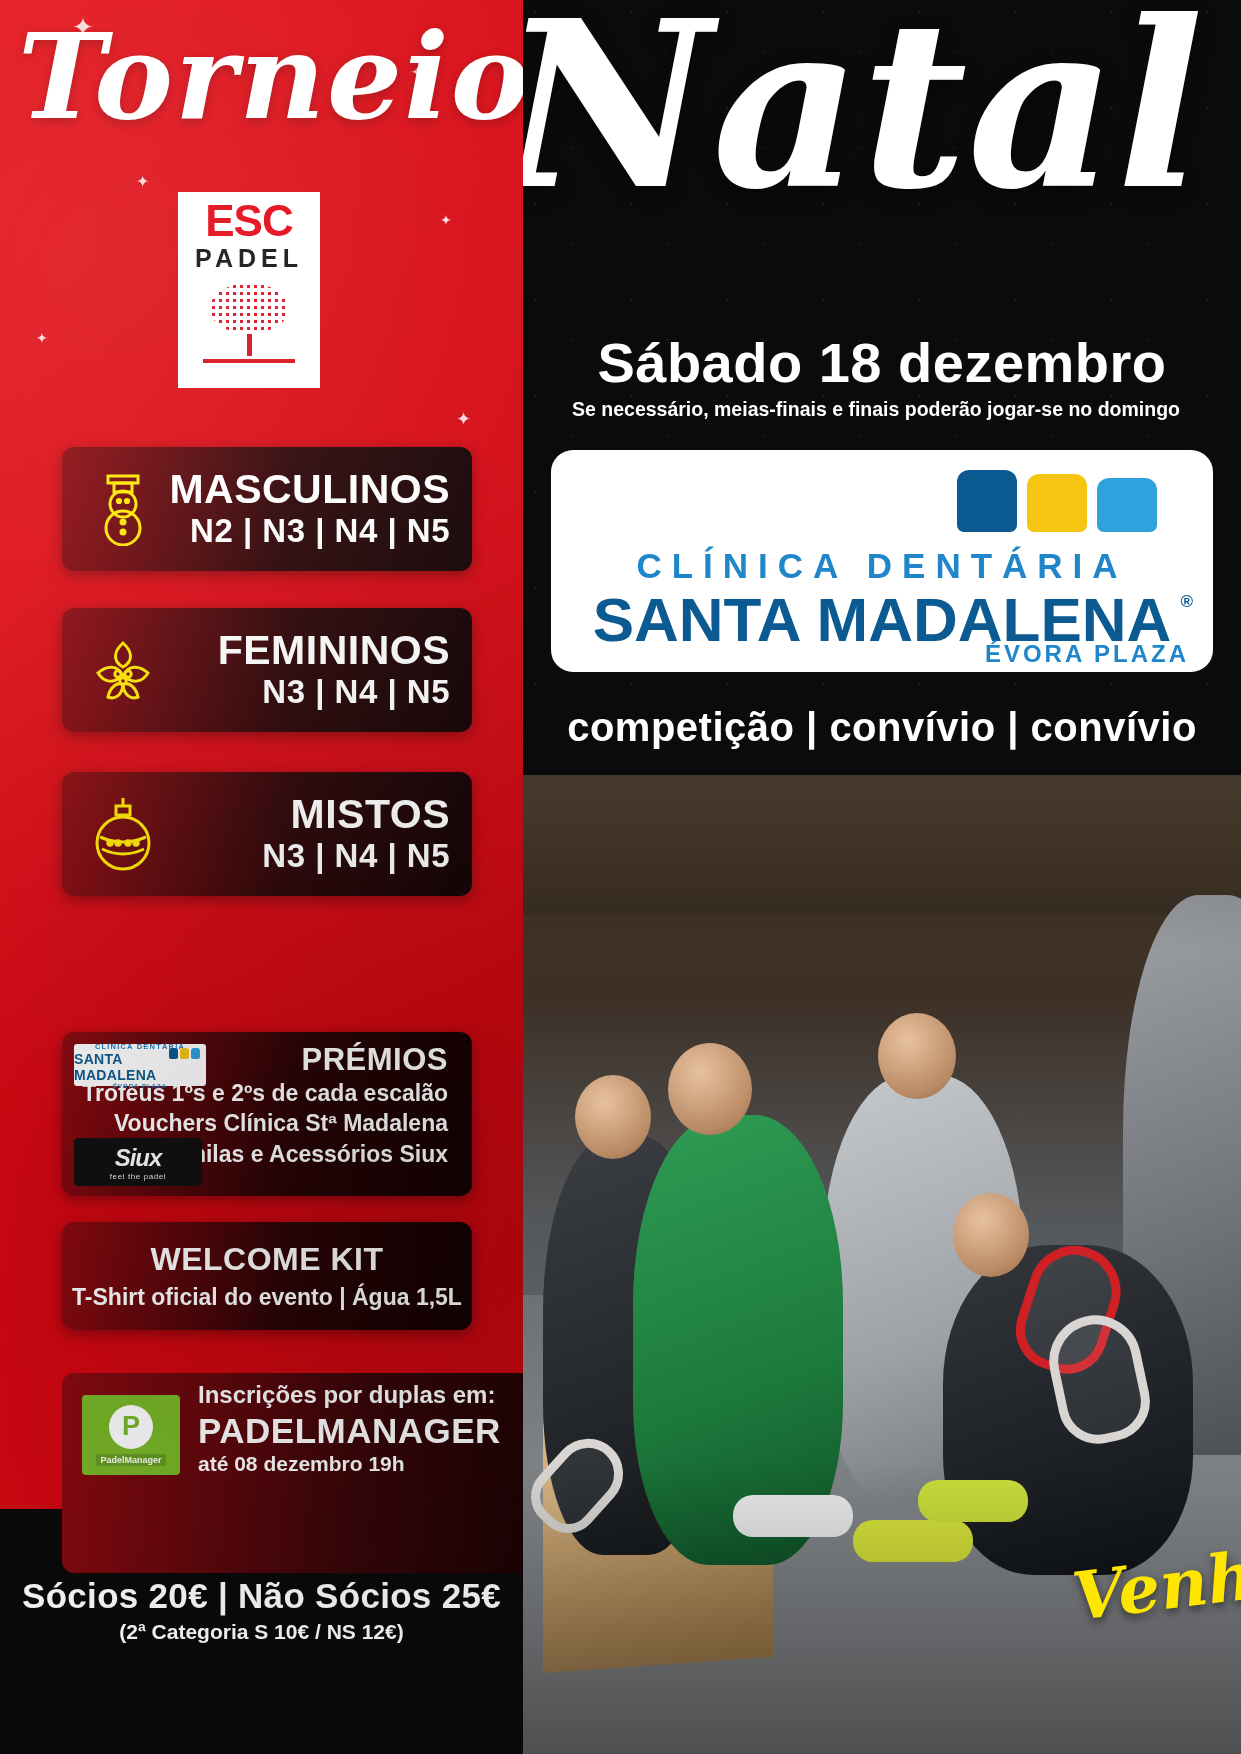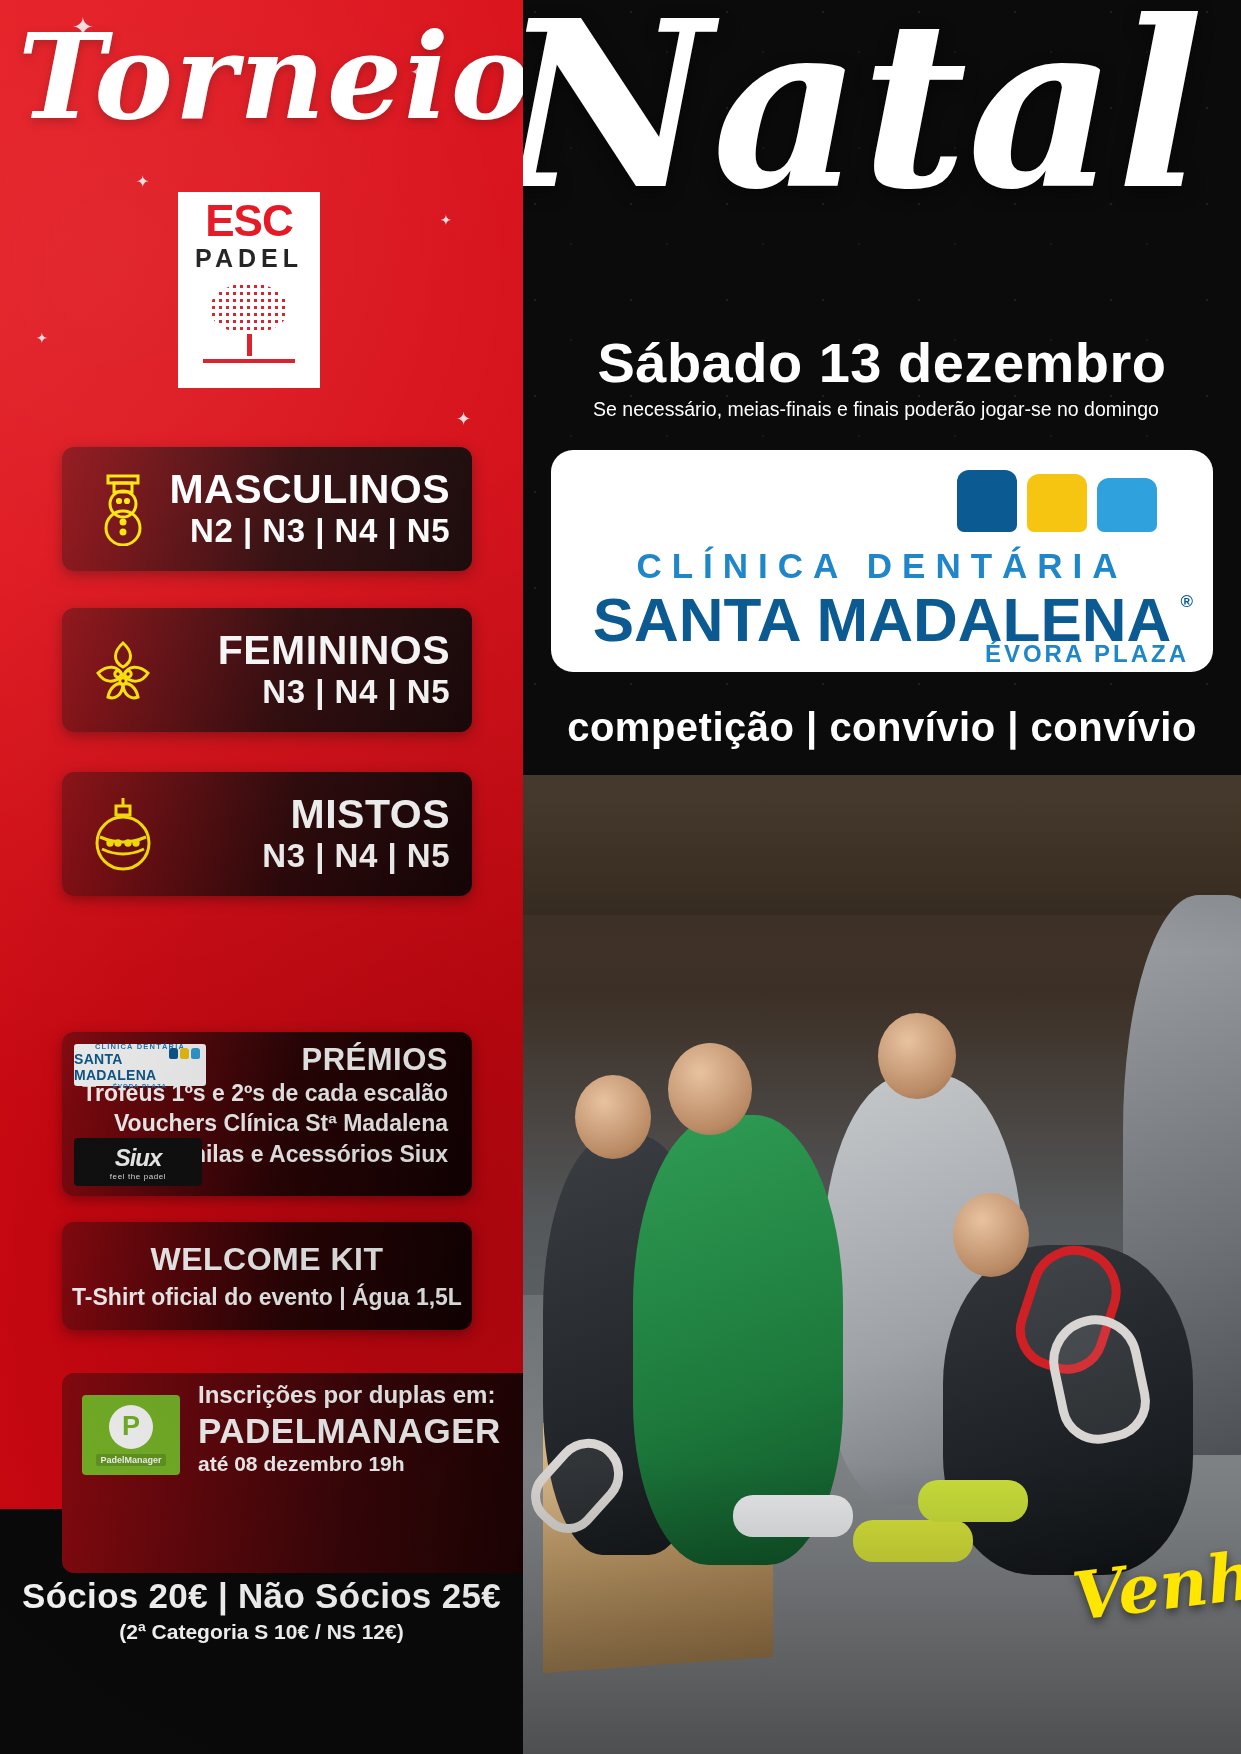--- a/index.html
+++ b/index.html
@@ -302,21 +302,21 @@
     font-weight: 800;
     font-size: 56px;
     letter-spacing: .5px;
   }
   .date-sub {
     position: absolute;
     left: 0; top: 398px;
     width: 706px;
     text-align: center;
     color: #fff;
-    font-weight: 400;
+    font-weight: 700;
     font-size: 19.5px;
   }
 
   .clinic {
     position: absolute;
     left: 28px; top: 450px;
     width: 662px; height: 222px;
     background: #fff;
     border-radius: 22px;
     overflow: hidden;
@@ -452,21 +452,21 @@
 <body>
 
 <div class="poster">
 
   <div class="right-panel">
     <div class="pattern"></div>
     <div class="pattern-glyphs"></div>
 
     <div class="natal">Natal</div>
 
-    <div class="date">Sábado  13 dezembro</div>
+    <div class="date">Sábado  18 dezembro</div>
     <div class="date-sub">Se necessário, meias-finais e finais poderão jogar-se no domingo</div>
 
     <div class="clinic">
       <div class="blobs">
         <i style="background:#0b5a92"></i>
         <i style="background:#f6c512;height:58px"></i>
         <i style="background:#2fa2dd;height:54px"></i>
       </div>
       <div class="c1">CLÍNICA DENTÁRIA</div>
       <div class="c2">SANTA MADALENA</div>

